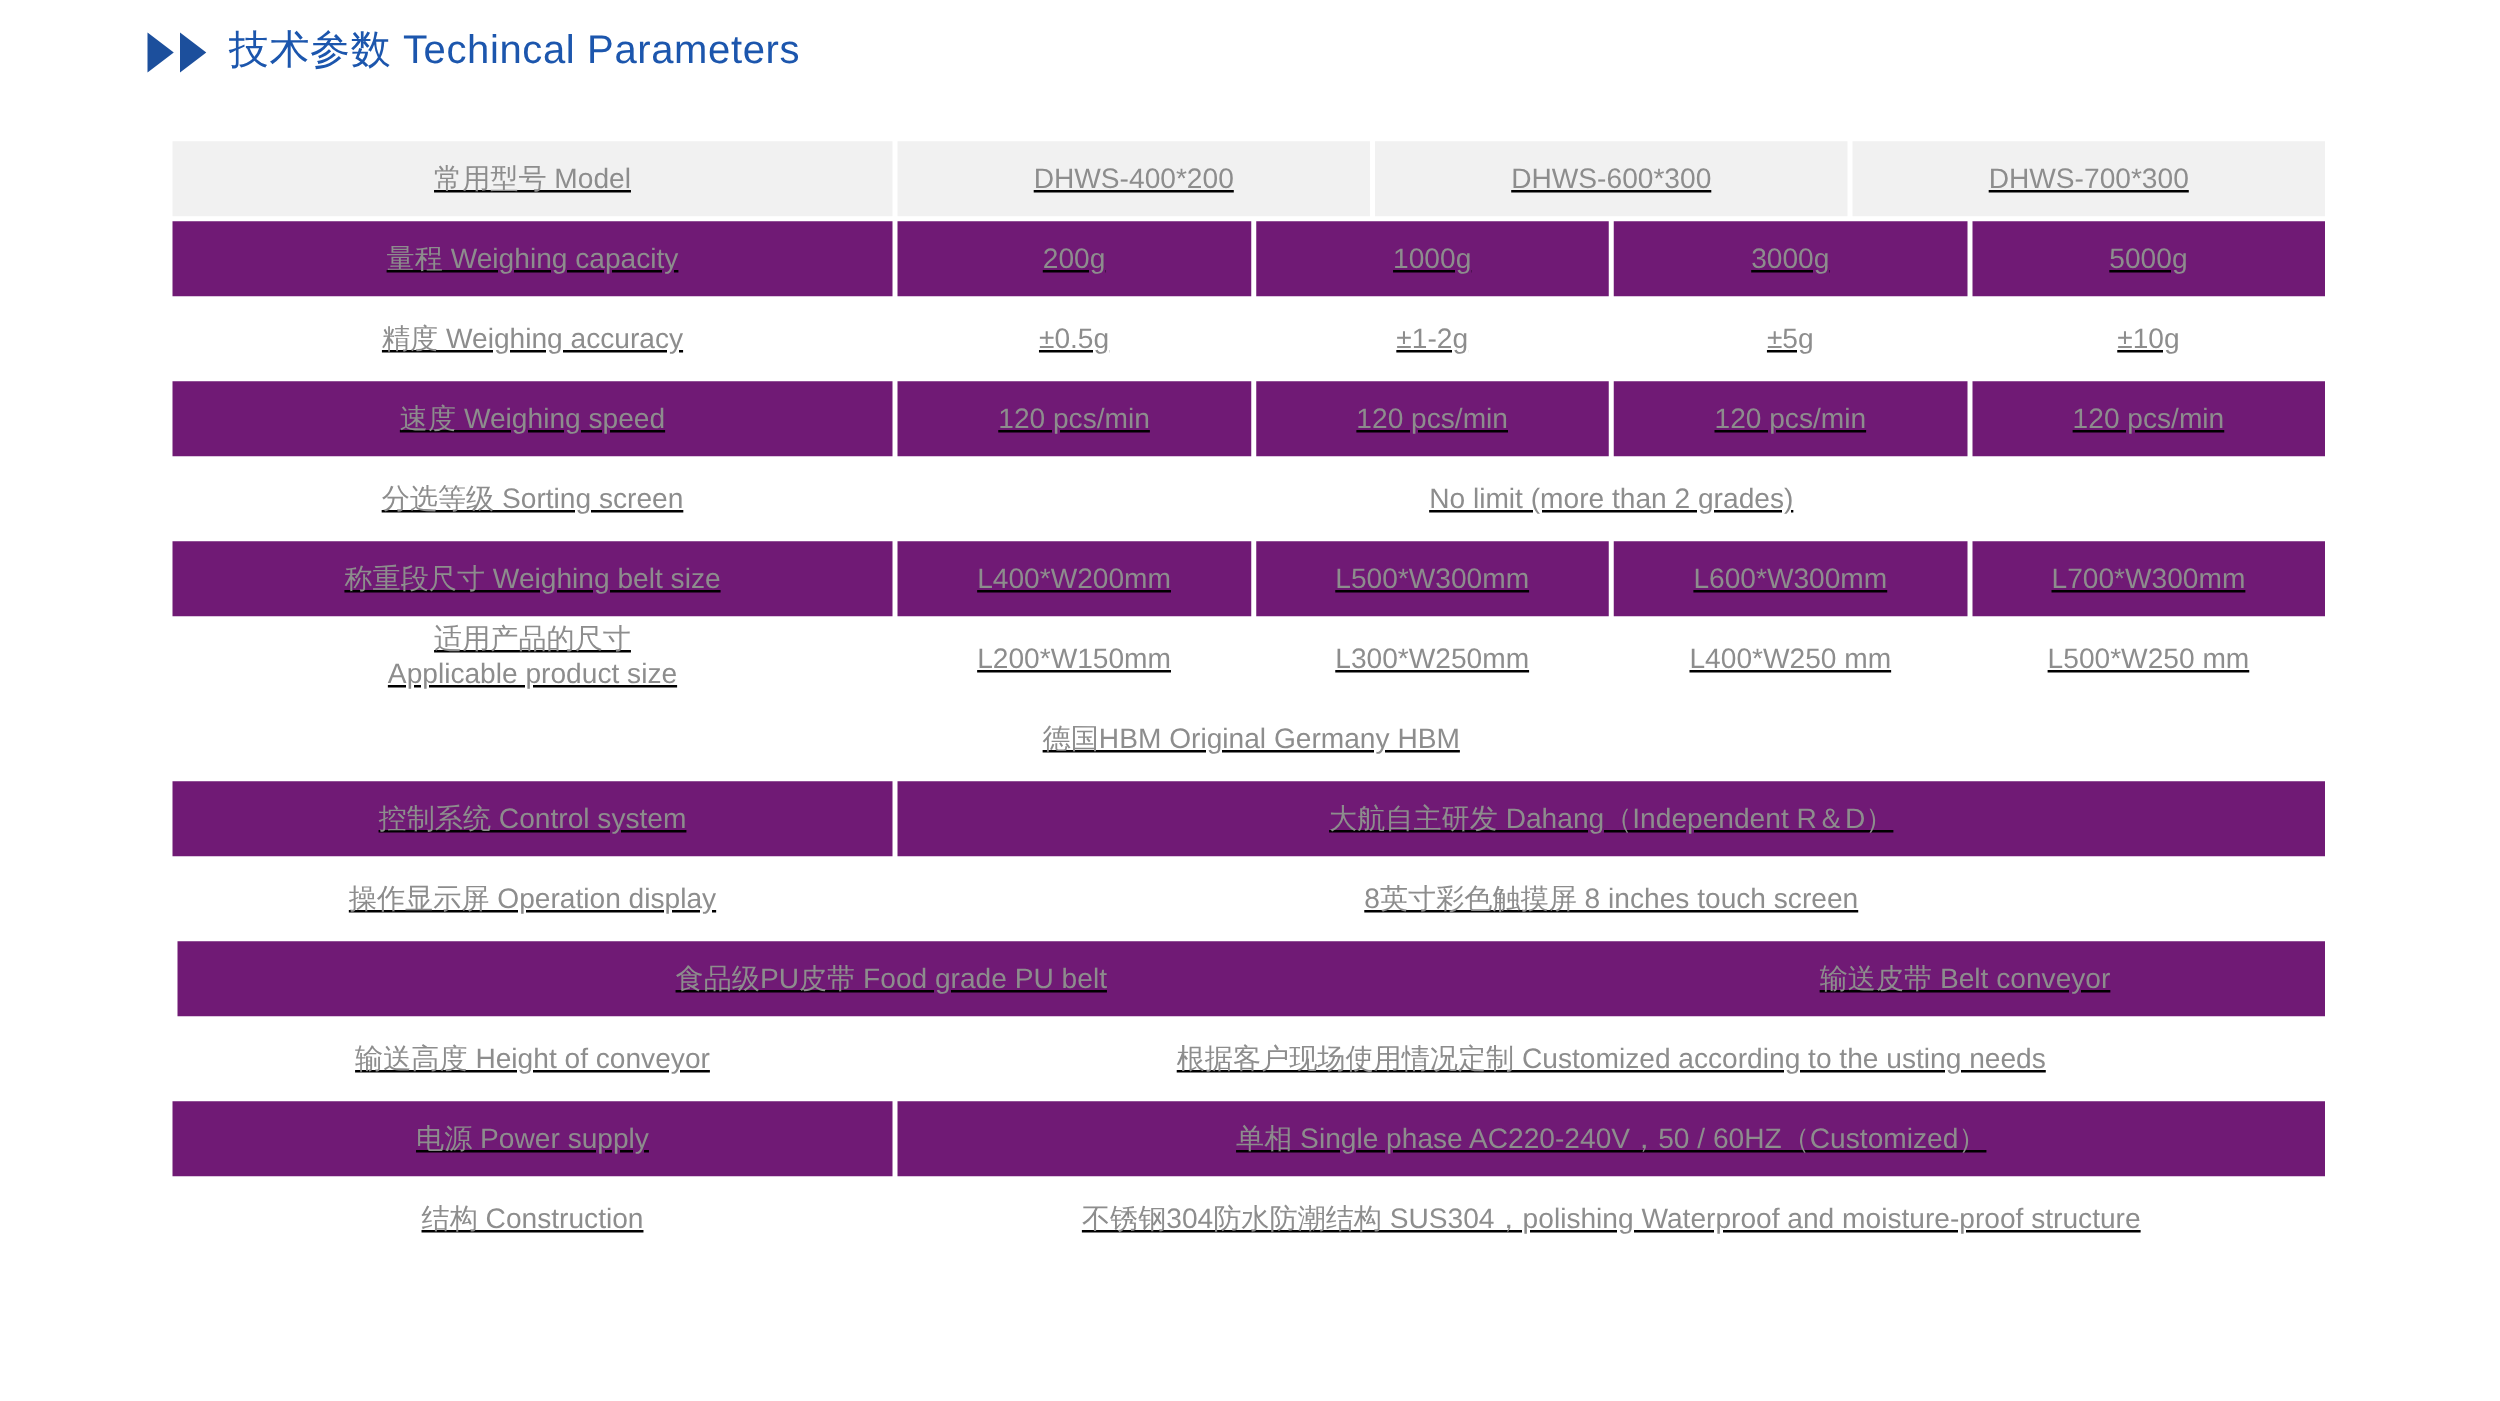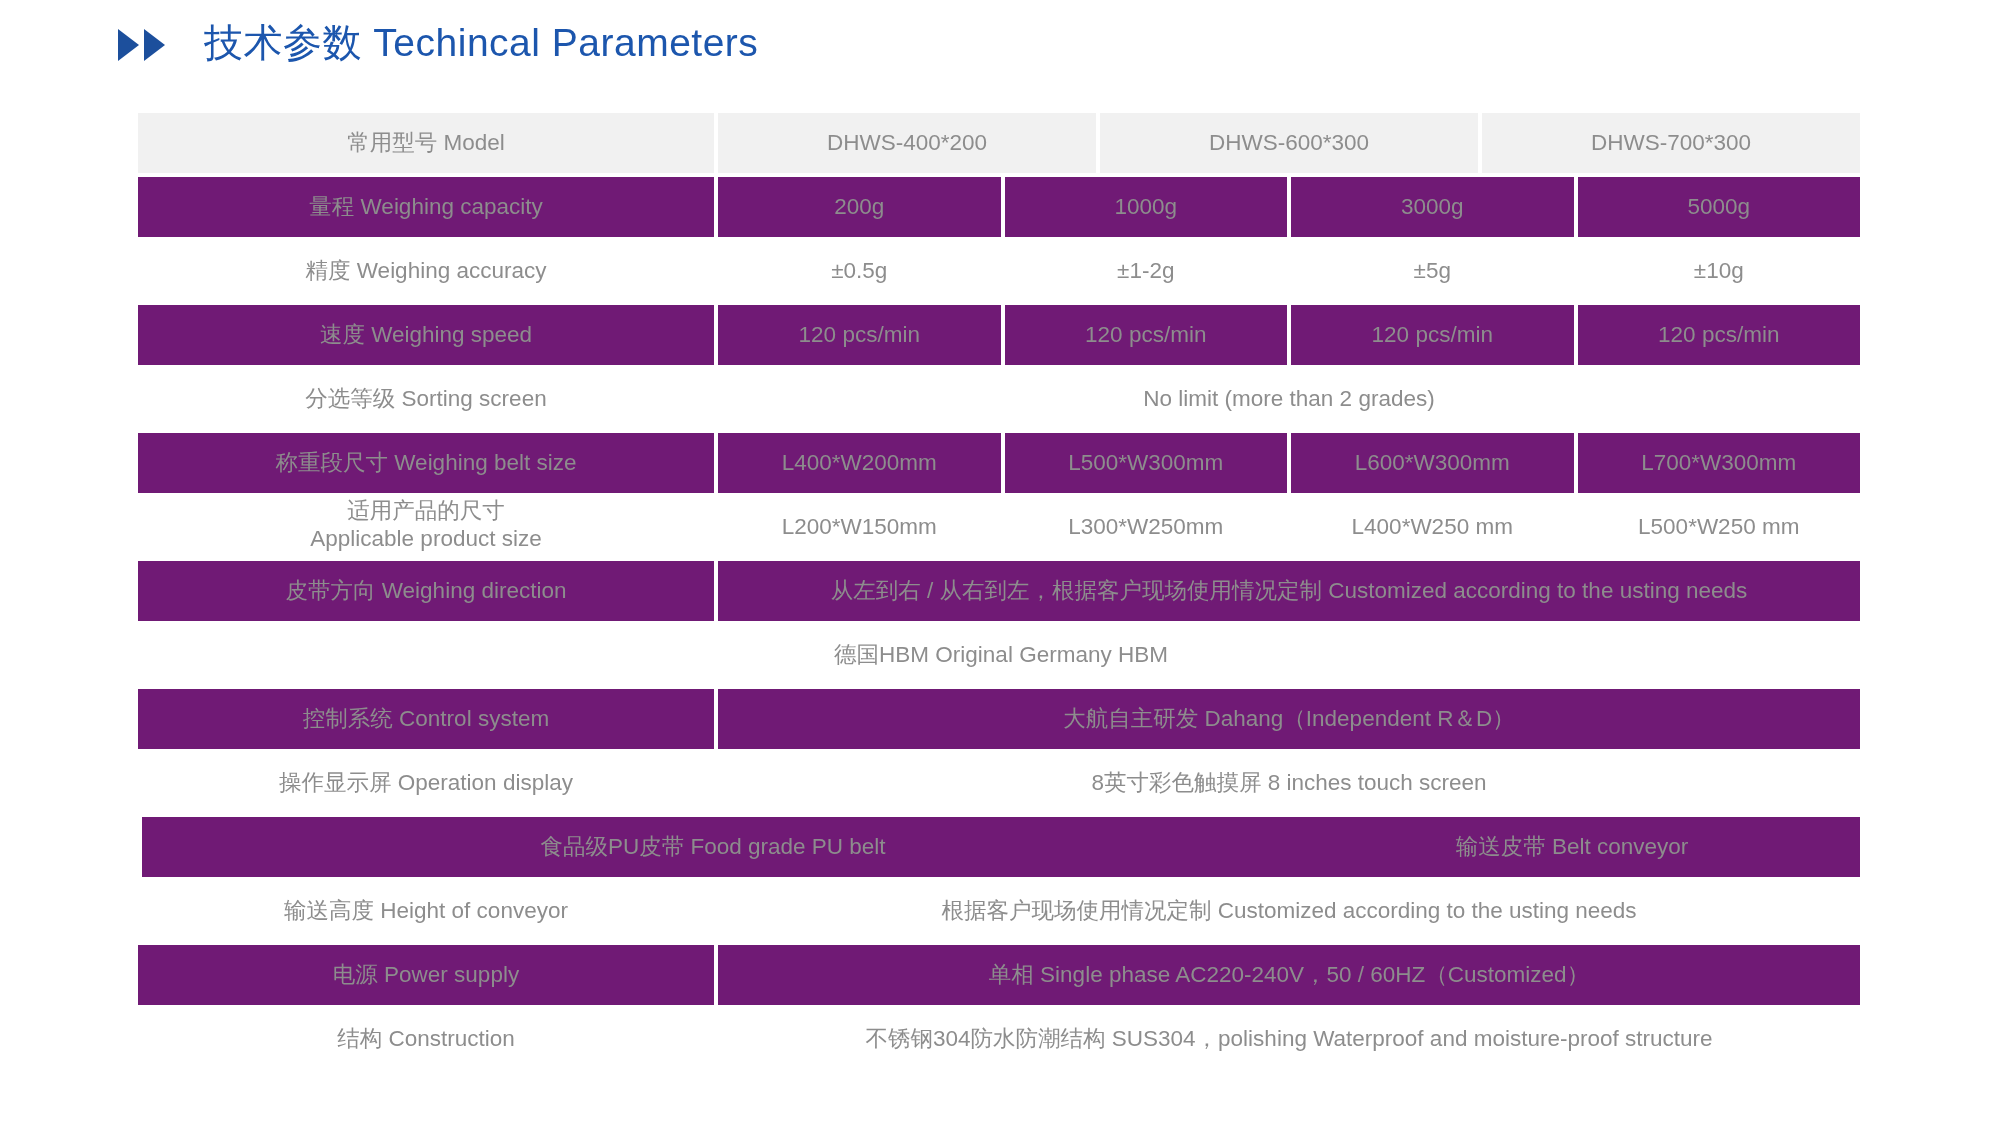--- a/index.html
+++ b/index.html
@@ -37,41 +37,41 @@
     margin-top: 4px;
   }
   .arrow {
     width: 0;
     height: 0;
     border-top: 16px solid transparent;
     border-bottom: 16px solid transparent;
     border-left: 21px solid #1c4f9c;
   }
   .title-text {
-    font-size: 39px;
+    font-size: 32px;
     color: #1c56ad;
     letter-spacing: 0.5px;
     white-space: nowrap;
     line-height: 1.1;
-    margin-left: 21px;
   }
 
   
   .table {
     position: absolute;
     left: 138px;
     top: 113px;
     width: 1722px;
     border-collapse: separate;
     border-spacing: 0;
   }
   .row {
     display: flex;
     width: 1722px;
     margin-bottom: 4px;
+    text-decoration: underline;
   }
   .cell {
     display: flex;
     align-items: center;
     justify-content: center;
     text-align: center;
     color: #8d8d8d;
     font-size: 22.5px;
     line-height: 1.32;
     box-sizing: border-box;
@@ -159,24 +159,20 @@
       <div class="row band-white">
         <div class="cell label-cell two-line">
           <span>适用产品的尺寸</span>
           <span>Applicable product size</span>
         </div>
         <div class="cell val-cell">L200*W150mm</div>
         <div class="cell val-cell">L300*W250mm</div>
         <div class="cell val-cell">L400*W250 mm</div>
         <div class="cell val-cell">L500*W250 mm</div>
       </div>
-      <div class="row band-gray">
-        <div class="cell label-cell">皮带方向 Weighing direction</div>
-        <div class="cell span-cell">从左到右 / 从右到左，根据客户现场使用情况定制 Customized according to the usting needs</div>
-      </div>
       <div class="row band-white">
         <div class="cell span-cell">德国HBM Original Germany HBM</div>
       </div>
       <div class="row band-gray">
         <div class="cell label-cell">控制系统 Control system</div>
         <div class="cell span-cell">大航自主研发 Dahang（Independent R＆D）</div>
       </div>
       <div class="row band-white">
         <div class="cell label-cell">操作显示屏 Operation display</div>
         <div class="cell span-cell">8英寸彩色触摸屏 8 inches touch screen</div>

